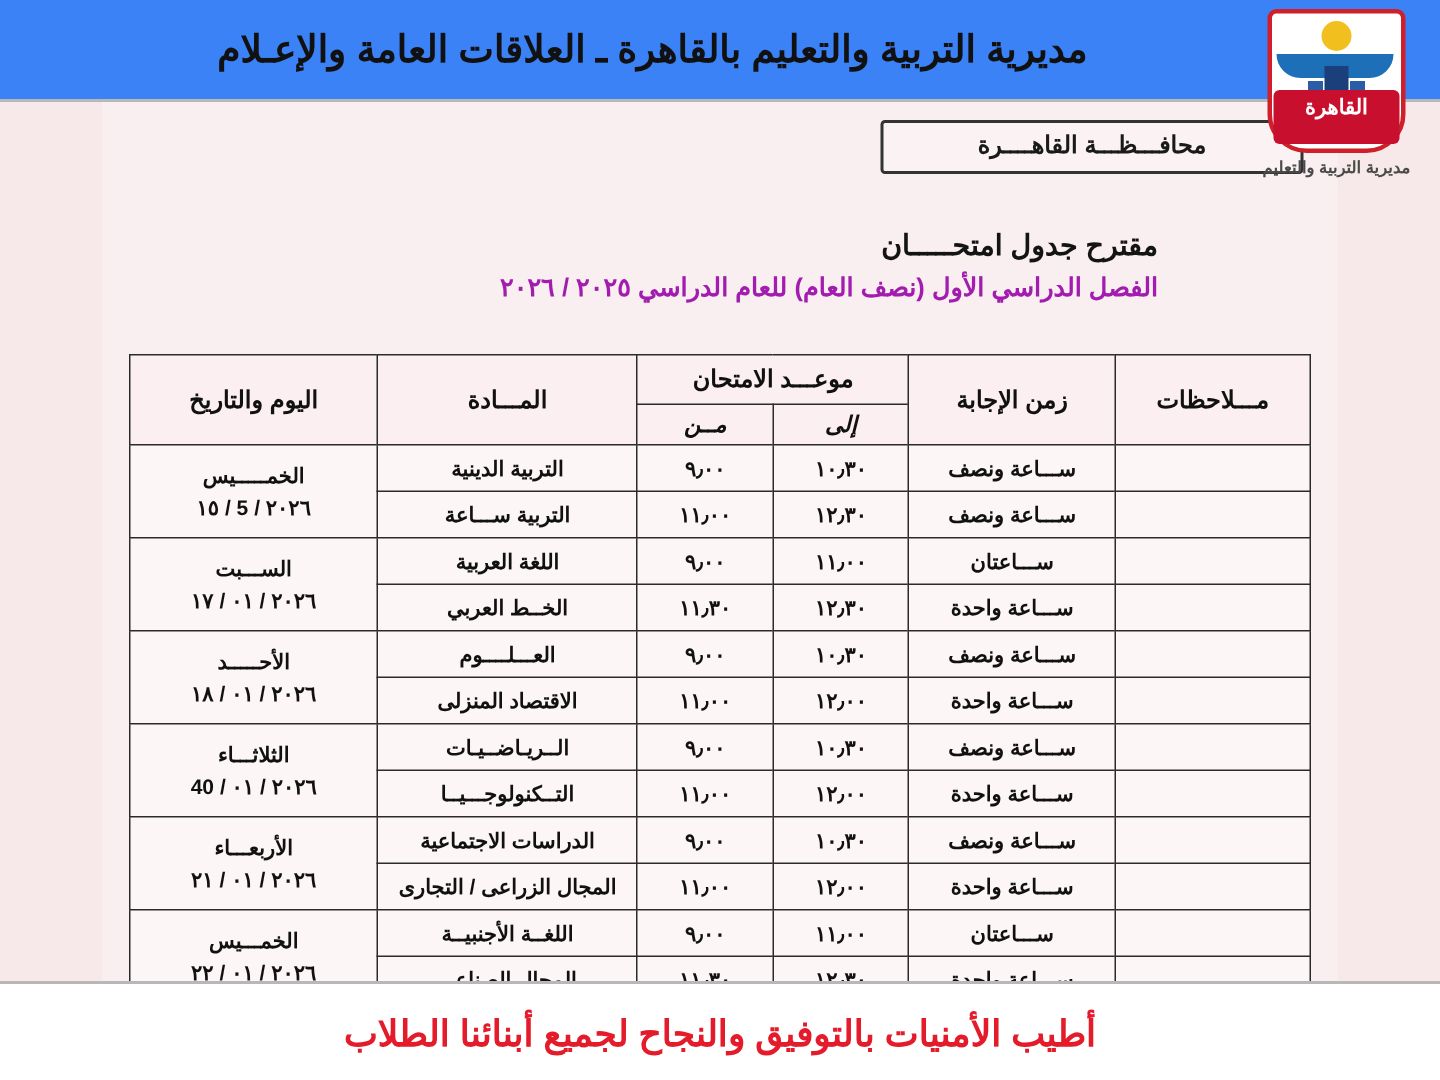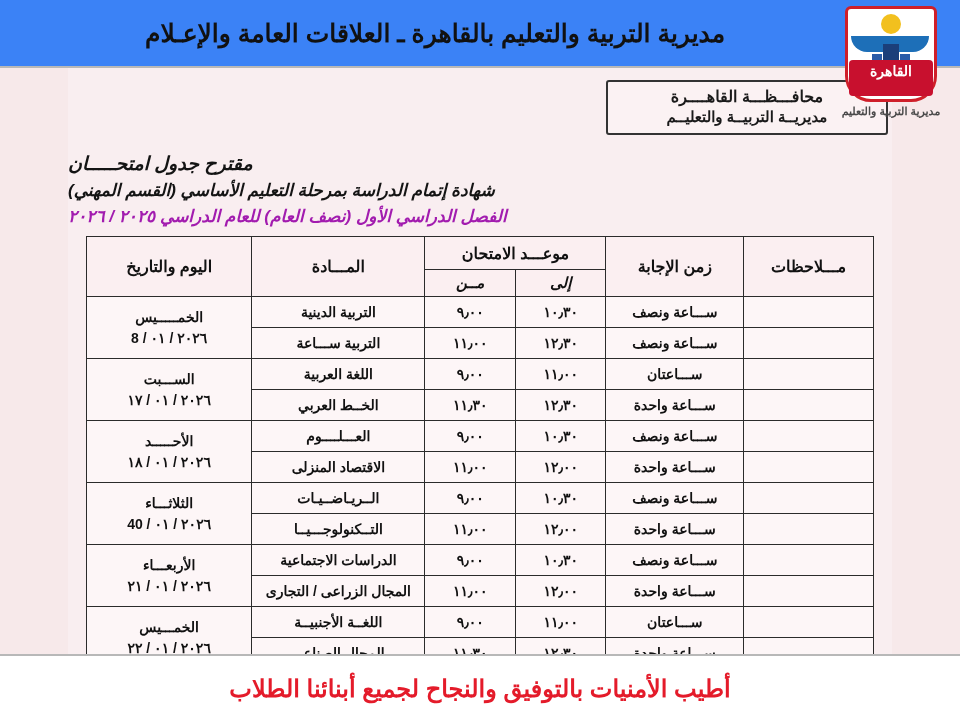--- a/index.html
+++ b/index.html
@@ -143,41 +143,40 @@
     left: 68px;
     right: 68px;
     top: 0px;
     bottom: 0px;
     background: #f9eef0;
   }
 
   .stamp-box {
     position: absolute;
     top: 12px;
-    right: 4px;
+    right: 23px;
     width: 282px;
     border: 2px solid #333333;
     border-radius: 3px;
     background: #fbf2f3;
     padding: 5px 8px 7px 8px;
     text-align: center;
     box-sizing: border-box;
   }
   .stamp-line1 { font-size: 16px; font-weight: bold; color: #1a1a1a; letter-spacing: 2px;}
   .stamp-line2 { font-size: 15px; font-weight: bold; color: #1a1a1a; margin-top: 2px; letter-spacing: 1px;}
   .stamp-line3 { font-size: 14px; font-weight: bold; color: #1a1a1a; margin-top: 3px;}
 
   .doc-title {
     position: absolute;
     top: 84px;
     right: 0;
     left: 0;
-    text-align: left;
+    text-align: right;
     padding-right: 120px;
-    font-style: italic;
   }
   .doc-title .t1 { font-size: 19px; font-weight: bold; color: #141414; letter-spacing: 1px; }
   .doc-title .t2 { font-size: 17px; font-weight: bold; color: #141414; margin-top: 5px;}
   .doc-title .t3 { font-size: 17px; font-weight: bold; color: #a21caf; margin-top: 5px;}
 
   
   .table-wrap {
     position: absolute;
     top: 168px;
     left: 18px;
@@ -262,26 +261,24 @@
       <div class="band">القاهرة</div>
     </div>
     <div class="logo-caption">مديرية التربية والتعليم</div>
   </div>
 
   <div class="paper">
     <div class="scan">
 
       <div class="stamp-box">
         <div class="stamp-line1">محافـــظـــة القاهــــرة</div>
-        <div class="stamp-line2">مديريــة التربيــة والتعليــم</div>
       </div>
 
       <div class="doc-title">
         <div class="t1">مقترح جدول امتحـــــان</div>
-        <div class="t2">شهادة إتمام الدراسة بمرحلة التعليم الأساسي (القسم المهني)</div>
         <div class="t3">الفصل الدراسي الأول (نصف العام) للعام الدراسي ٢٠٢٥ / ٢٠٢٦</div>
       </div>
 
       <div class="table-wrap">
         <table class="sched">
           <colgroup>
             <col class="c-notes">
               <col class="c-dur">
               <col class="c-to">
               <col class="c-from">
@@ -302,21 +299,21 @@
             </tr>
           </thead>
           <tbody>
 
             <tr>
               <td class="notes-cell"></td>
               <td>ســـاعة ونصف</td>
               <td>١٠٫٣٠</td>
               <td>٩٫٠٠</td>
               <td class="subject-cell">التربية الدينية</td>
-              <td class="date-cell" rowspan="2"><span>الخمـــــيس</span><br><span>٢٠٢٦ / ٠١ / 8</span></td>
+              <td class="date-cell" rowspan="2"><span>الخمـــــيس</span><br><span>٢٠٢٦ / 5 / ١٥</span></td>
             </tr>
             <tr>
               <td class="notes-cell"></td>
               <td>ســـاعة ونصف</td>
               <td>١٢٫٣٠</td>
               <td>١١٫٠٠</td>
               <td class="subject-cell">التربية ســـاعة</td>
             </tr>
 
             <tr>

